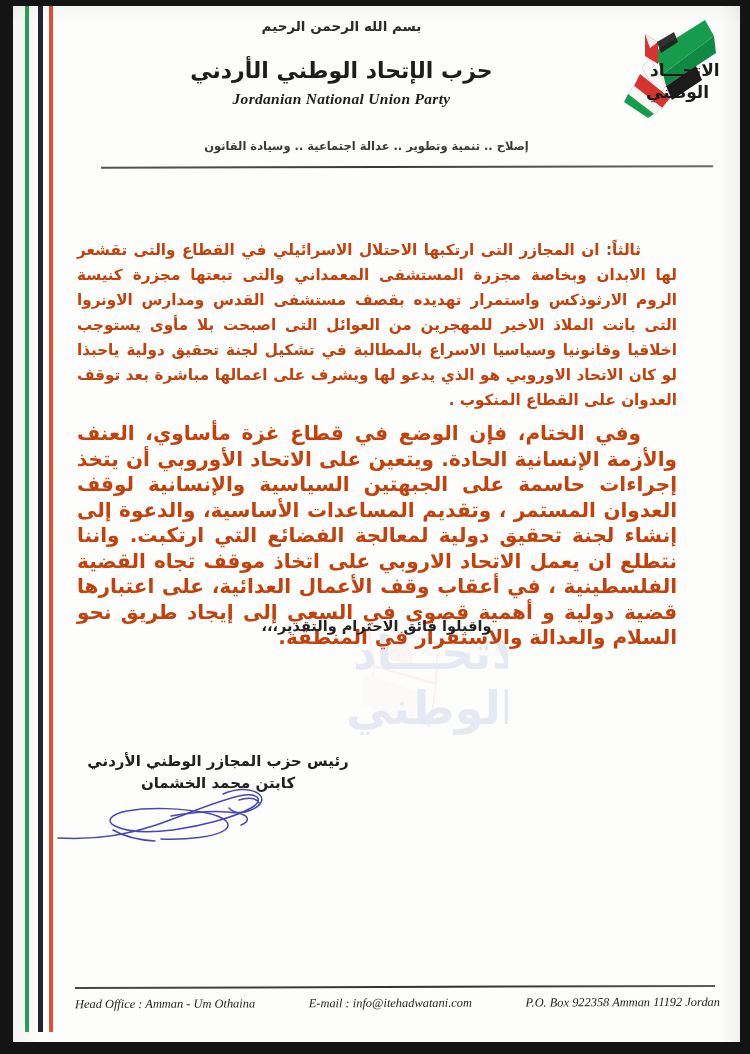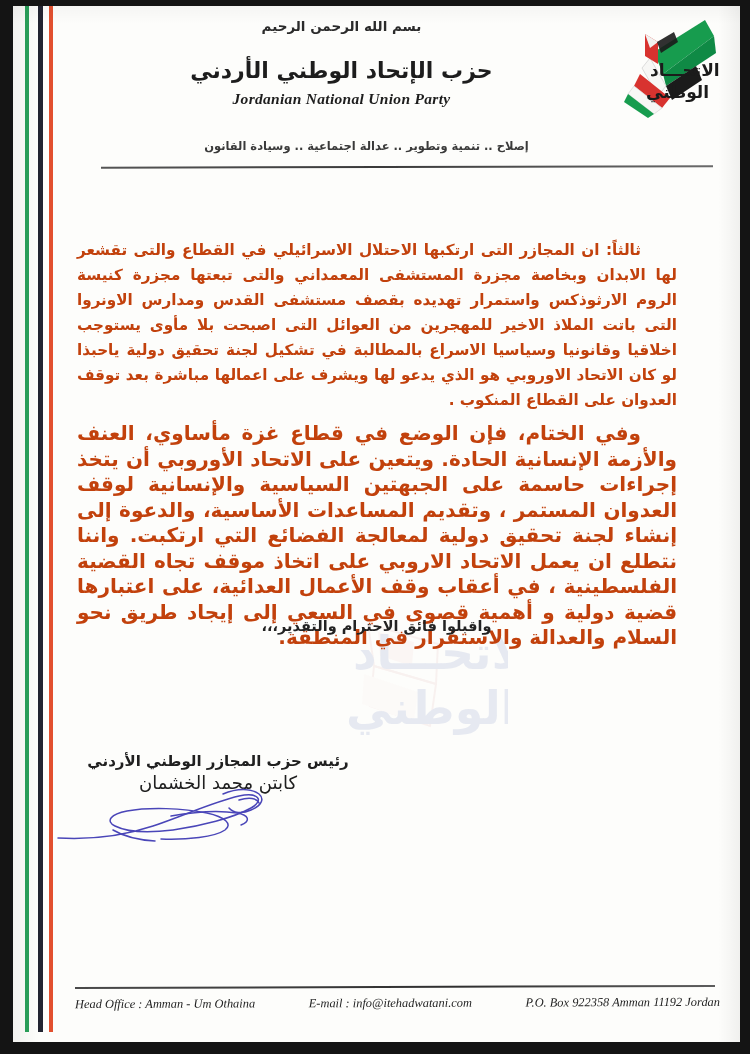--- a/index.html
+++ b/index.html
@@ -183,22 +183,22 @@
     direction: rtl;
     z-index: 3;
   }
   #sig-title {
     font-size: 15px;
     font-weight: bold;
     color: #202020;
     line-height: 22px;
   }
   #sig-name {
-    font-size: 18px;
-    font-weight: normal;
+    font-size: 15px;
+    font-weight: bold;
     color: #202020;
     line-height: 22px;
   }
   #signature-mark {
     position: absolute;
     left: 40px;
     top: 780px;
     width: 280px;
     height: 90px;
     z-index: 4;

